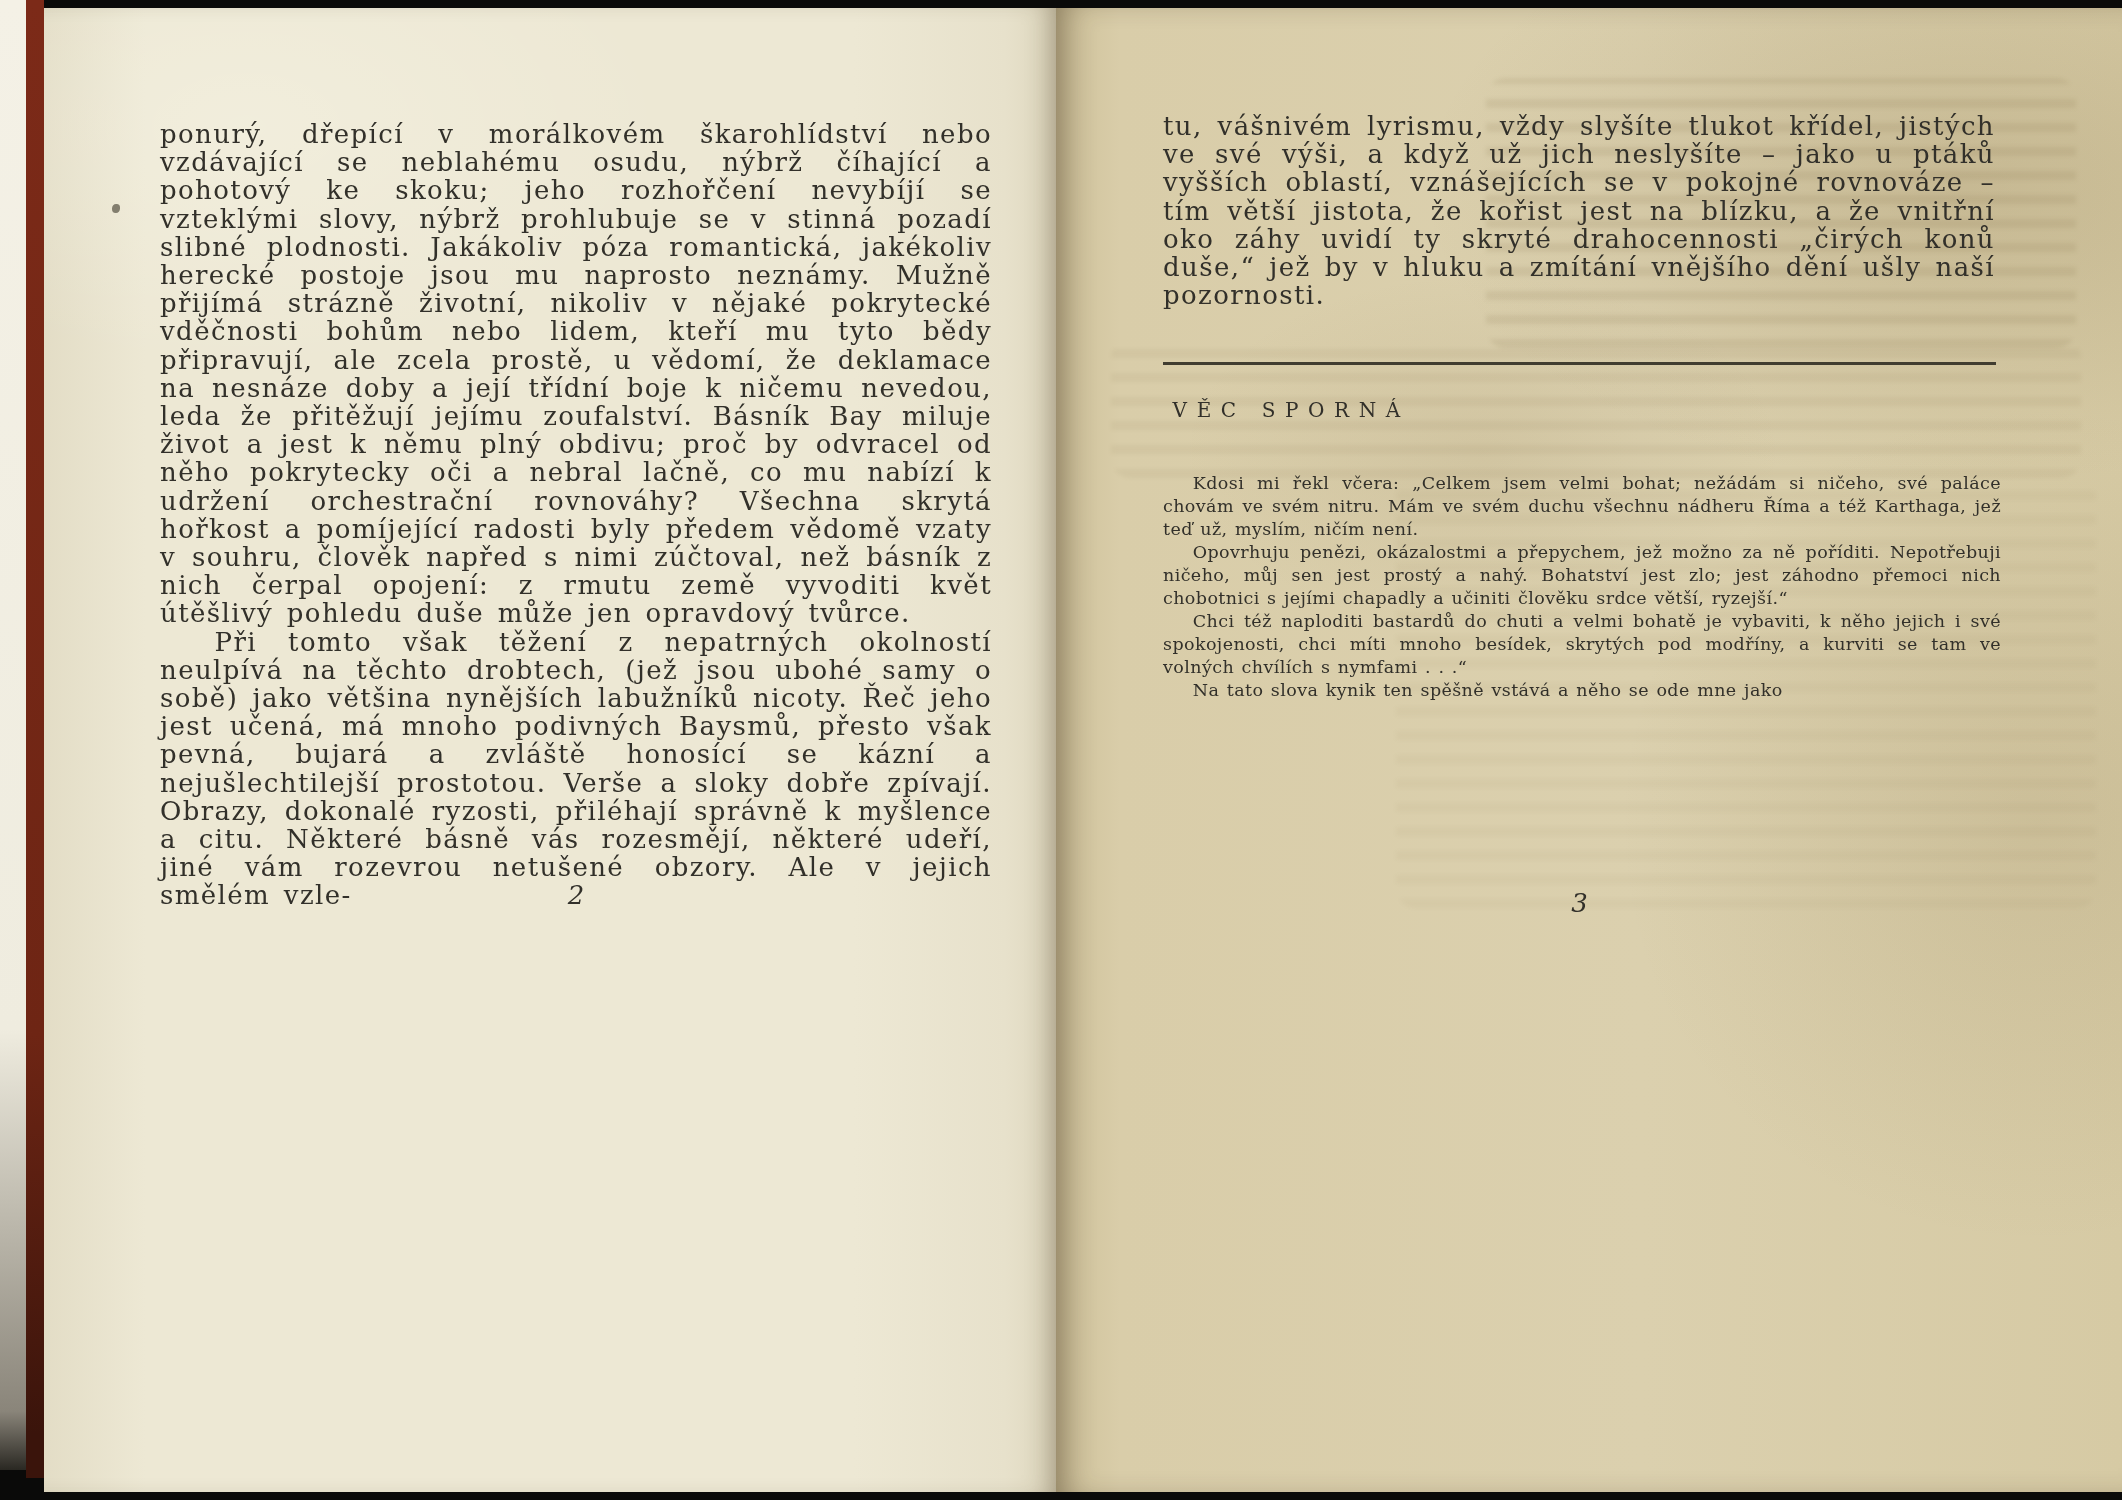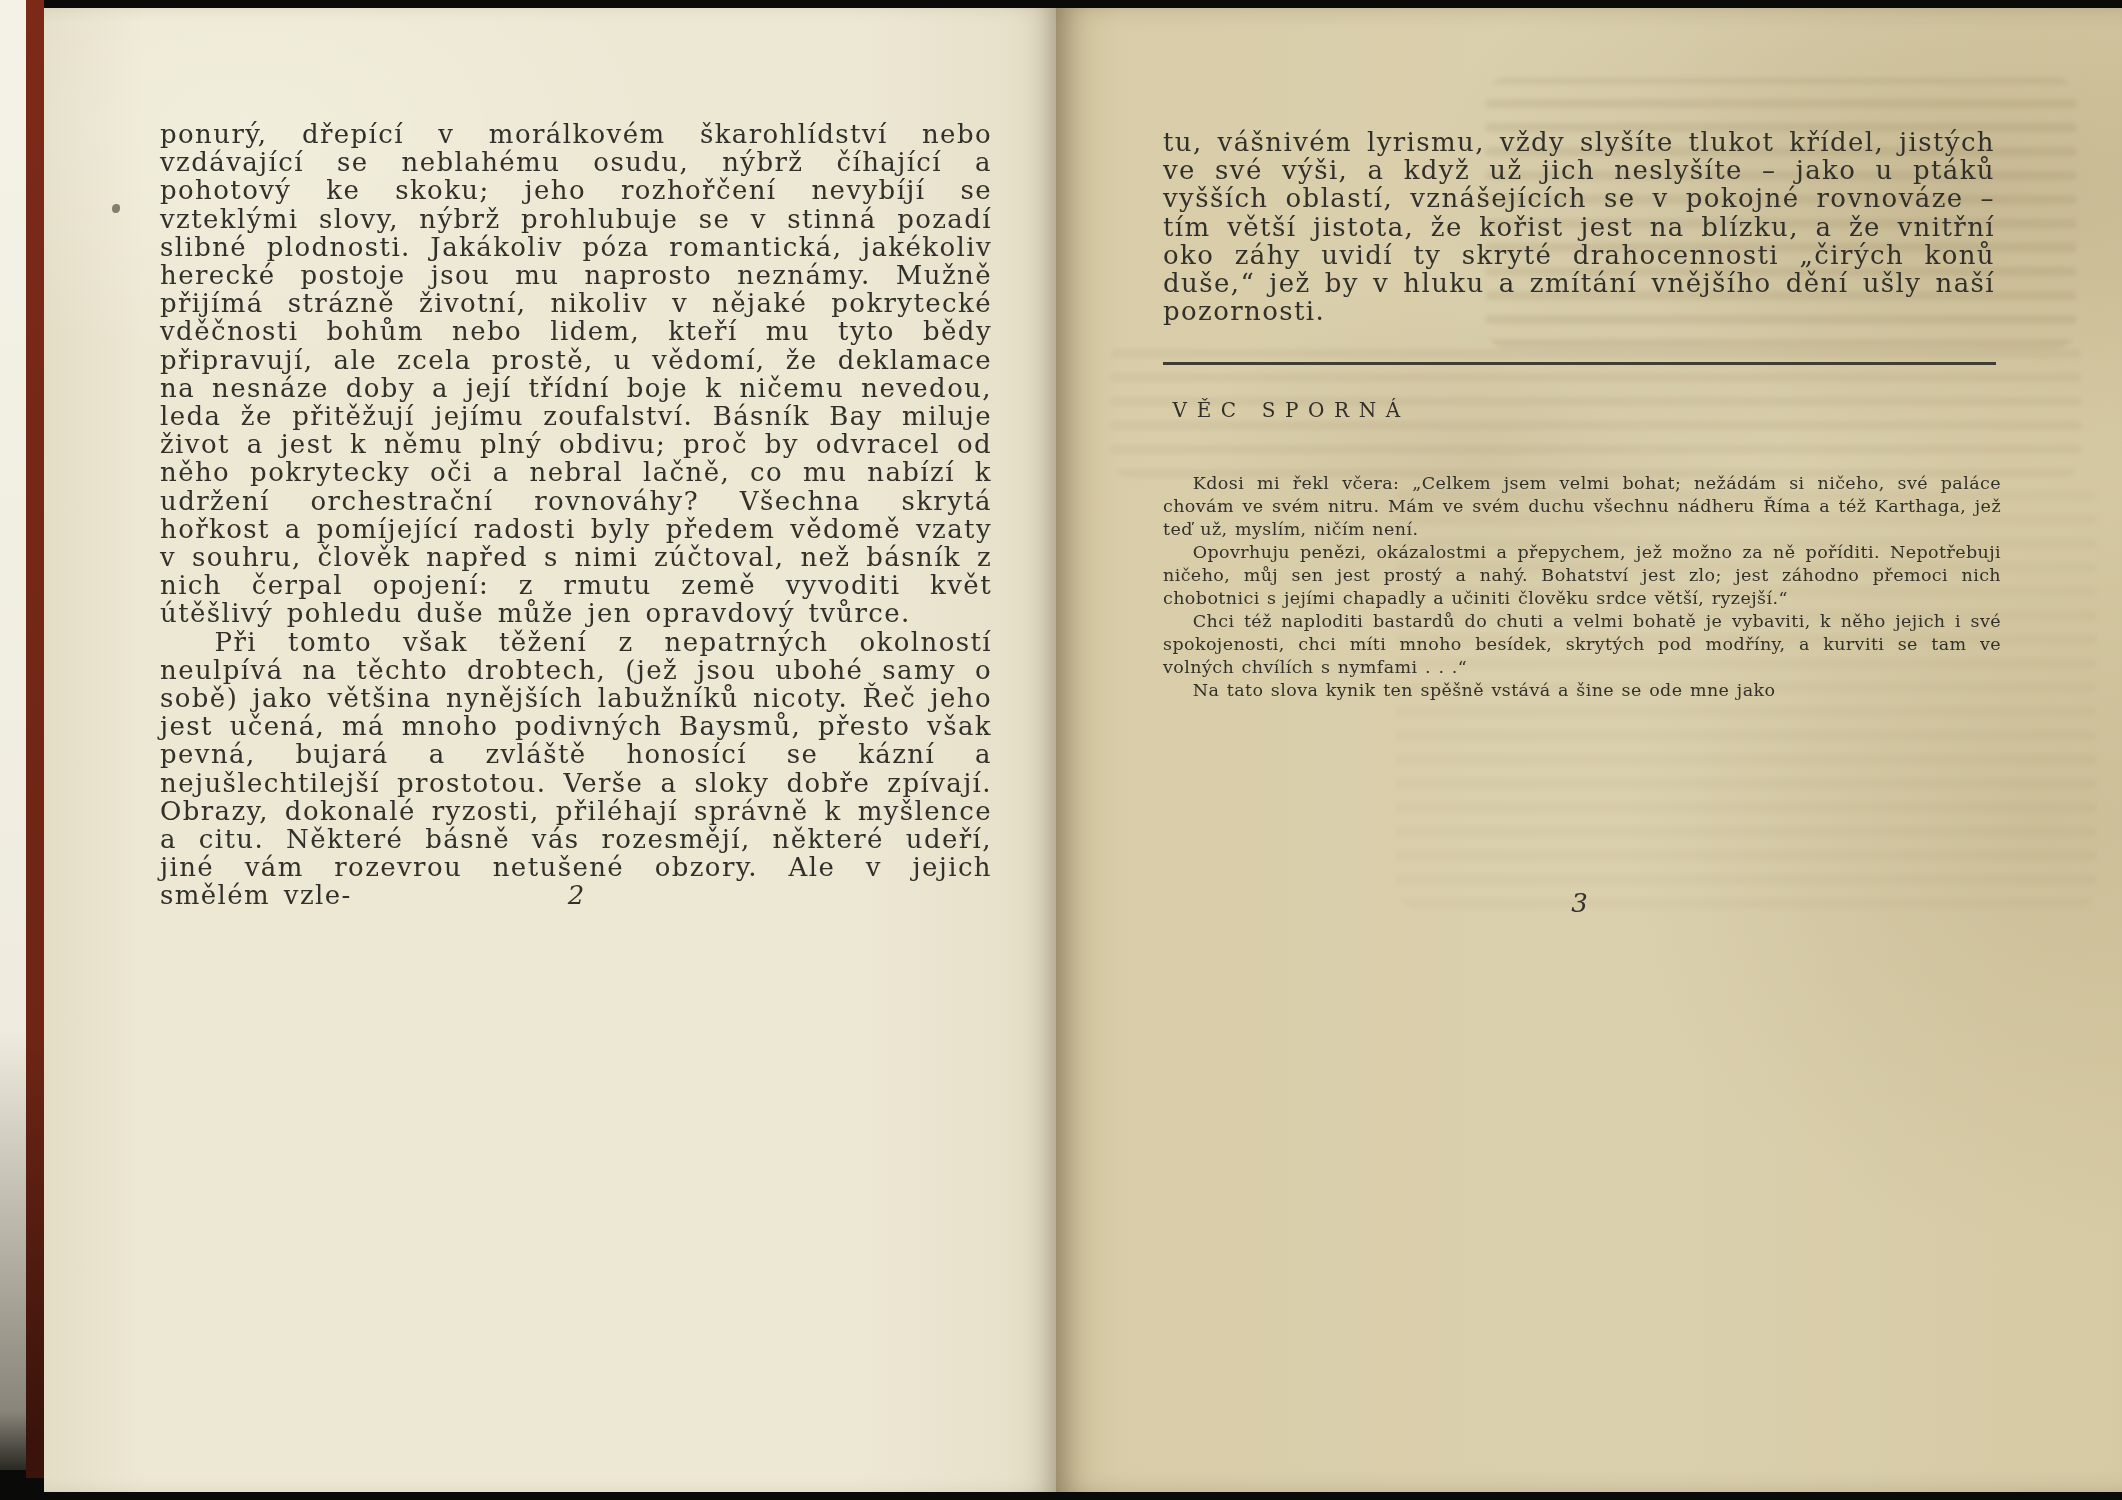--- a/index.html
+++ b/index.html
@@ -86,21 +86,21 @@
     font-size: 26px;
     line-height: 28.2px;
     letter-spacing: 1.4px;
     word-spacing: 4px;
   }
   .body-large p.indent { text-indent: 2.1em; }
   .page-left .body-large {
     left: 116px; top: 112px; width: 832px;
   }
   .cont {
-    left: 107px; top: 120px; width: 832px;
+    left: 107px; top: 104px; width: 832px;
   }
   .rule {
     position: absolute;
     left: 107px; top: 354px;
     width: 833px; height: 3px;
     background: #413d30;
   }
   .section-title {
     position: absolute;
     left: 107px; top: 390px;
@@ -154,19 +154,19 @@
     <div class="text-block body-large cont">tu, vášnivém lyrismu, vždy slyšíte tlukot křídel, jistých ve své výši, a když už jich neslyšíte – jako u ptáků vyšších oblastí, vznášejících se v pokojné rovnováze – tím větší jistota, že kořist jest na blízku, a že vnitřní oko záhy uvidí ty skryté drahocennosti „čirých konů duše,“ jež by v hluku a zmítání vnějšího dění ušly naší pozornosti.</div>
 
     <div class="rule"></div>
 
     <div class="section-title">VĚC SPORNÁ</div>
 
     <div class="text-block body-small">
         <p class="indent">Kdosi mi řekl včera: „Celkem jsem velmi bohat; nežádám si ničeho, své paláce chovám ve svém nitru. Mám ve svém duchu všechnu nádheru Říma a též Karthaga, jež teď už, myslím, ničím není.</p>
         <p class="indent">Opovrhuju penězi, okázalostmi a přepychem, jež možno za ně poříditi. Nepotřebuji ničeho, můj sen jest prostý a nahý. Bohatství jest zlo; jest záhodno přemoci nich chobotnici s jejími chapadly a učiniti člověku srdce větší, ryzejší.“</p>
         <p class="indent">Chci též naploditi bastardů do chuti a velmi bohatě je vybaviti, k něho jejich i své spokojenosti, chci míti mnoho besídek, skrytých pod modříny, a kurviti se tam ve volných chvílích s nymfami . . .“</p>
-        <p class="indent">Na tato slova kynik ten spěšně vstává a šine se ode mne jako</p>
+        <p class="indent">Na tato slova kynik ten spěšně vstává a něho se ode mne jako</p>
       </div>
 
     <div class="page-number pn-right">3</div>
   </div>
 
 </div>
 
 </body></html>

